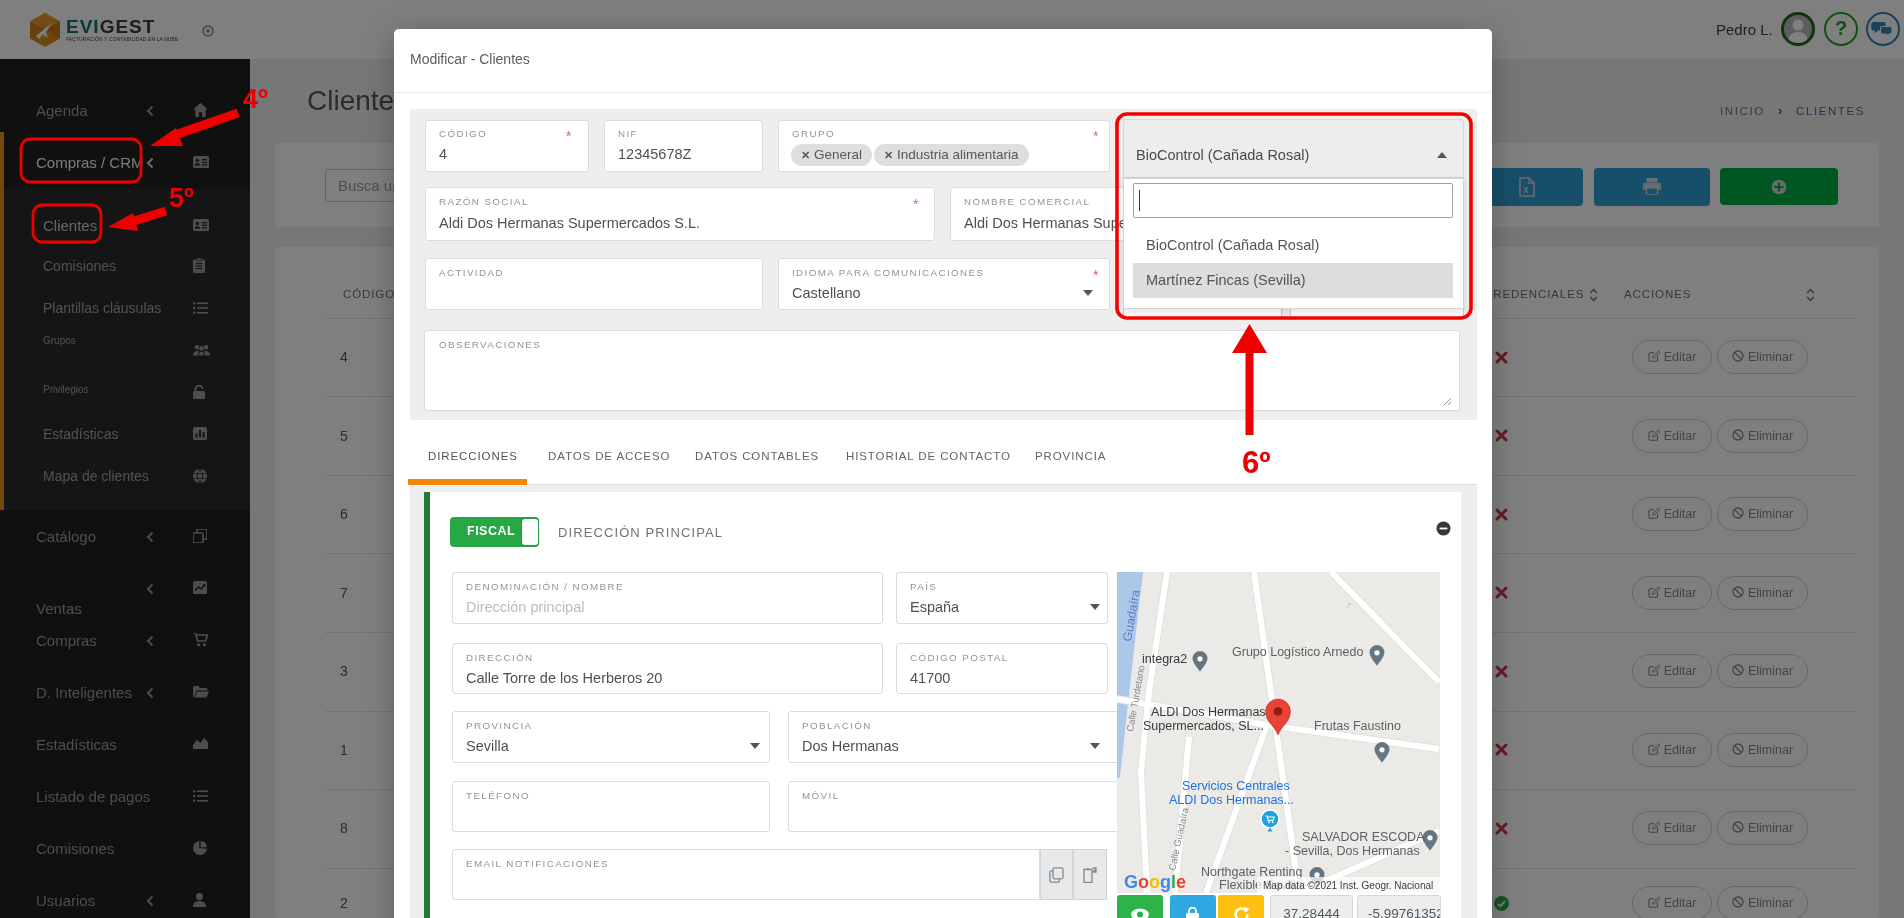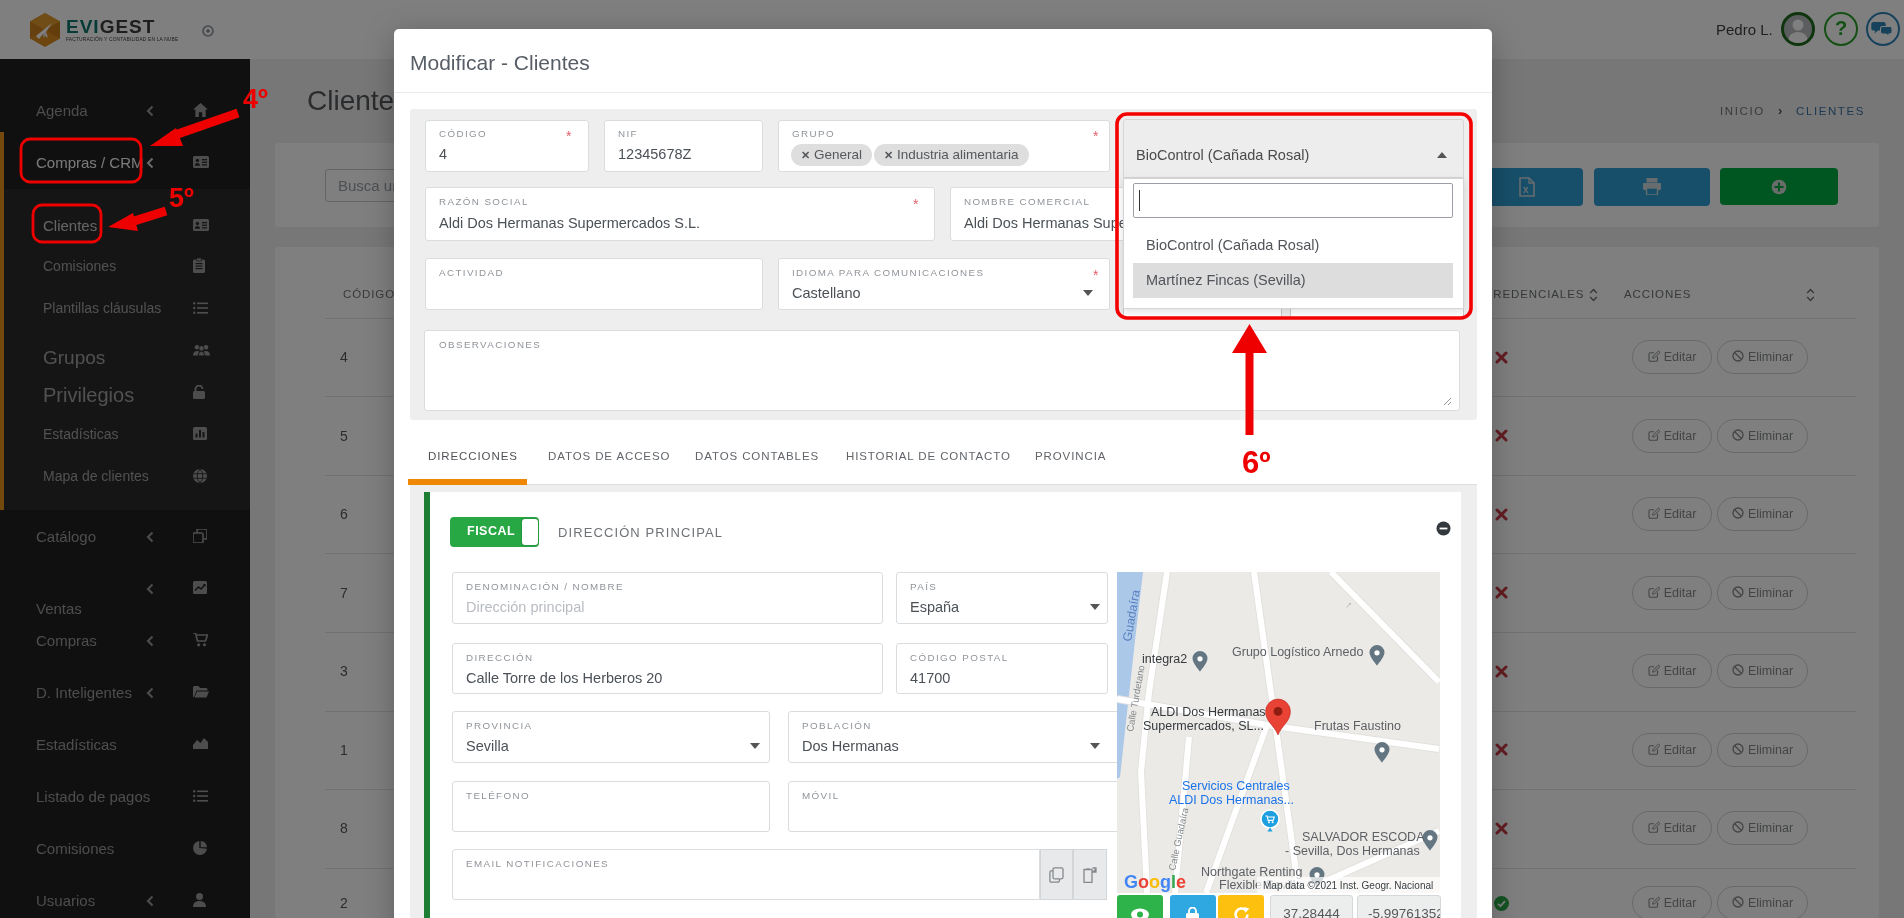--- a/index.html
+++ b/index.html
@@ -119,31 +119,31 @@
   <div class="mi sub1" style="left:43px;top:241px;font-size:14px">Plantillas cláusulas</div>
   <svg class="micon" style="top:243px" width="15" height="12" viewBox="0 0 15 12">
       <circle cx="1.2" cy="1.2" r="1.2" fill="#9a9a9a"></circle>
       <circle cx="1.2" cy="6" r="1.2" fill="#9a9a9a"></circle>
       <circle cx="1.2" cy="10.8" r="1.2" fill="#9a9a9a"></circle>
       <rect x="4" y="0.5" width="11" height="1.6" fill="#9a9a9a"></rect>
       <rect x="4" y="5.2" width="11" height="1.6" fill="#9a9a9a"></rect>
       <rect x="4" y="10" width="11" height="1.6" fill="#9a9a9a"></rect>
     </svg>
 
-  <div class="mi sub1" style="left:43px;top:288px;font-size:19px">Grupos</div>
+  <div class="mi sub1" style="left:43px;top:276px;font-size:10px">Grupos</div>
   <svg class="micon" style="top:286px" width="17" height="11" viewBox="0 0 17 11">
       <circle cx="4" cy="2.3" r="2.3" fill="#9a9a9a"></circle>
       <circle cx="13" cy="2.3" r="2.3" fill="#9a9a9a"></circle>
       <circle cx="8.5" cy="3.3" r="2.6" fill="#9a9a9a" stroke="#2b2b2b" stroke-width="0.7"></circle>
       <path d="M0 10.5 c0-3 1.8-4.5 4-4.5 1 0 1.8 .3 2.4 .8 -1 .9-1.6 2.2-1.6 3.7 z" fill="#9a9a9a"></path>
       <path d="M17 10.5 c0-3-1.8-4.5-4-4.5 -1 0-1.8 .3-2.4 .8 1 .9 1.6 2.2 1.6 3.7 z" fill="#9a9a9a"></path>
       <path d="M5.5 10.8 c0-2.8 1.3-4.2 3-4.2 s3 1.4 3 4.2 z" fill="#9a9a9a" stroke="#2b2b2b" stroke-width="0.7"></path>
     </svg>
 
-  <div class="mi sub1" style="left:43px;top:325px;font-size:20px">Privilegios</div>
+  <div class="mi sub1" style="left:43px;top:325px;font-size:10px">Privilegios</div>
   <svg class="micon" style="top:326px" width="12" height="14" viewBox="0 0 12 14">
       <rect y="6" width="12" height="8" rx="1.5" fill="#9a9a9a"></rect>
       <path d="M2.5 6 V4 a3.5 3.5 0 0 1 7 0" fill="none" stroke="#9a9a9a" stroke-width="1.8"></path>
     </svg>
 
   <div class="mi sub1" style="left:43px;top:367px;font-size:14px">Estadísticas</div>
   <svg class="micon" style="top:368px" width="14" height="13" viewBox="0 0 14 13">
       <rect width="14" height="13" rx="1.5" fill="#9a9a9a"></rect>
       <rect x="2.5" y="6.5" width="2" height="4" fill="#2b2b2b"></rect>
       <rect x="6" y="3" width="2" height="7.5" fill="#2b2b2b"></rect>
@@ -371,21 +371,21 @@
           <path d="M4.6 8.1 L5 6.4 L9.9 1.5 a0.9 0.9 0 0 1 1.3 0 l0.2 0.2 a0.9 0.9 0 0 1 0 1.3 L6.5 7.9 Z" fill="none" stroke="#86898c" stroke-width="1"></path>
         </svg>Editar</div>
   <div class="abs rbtn" style="left:1467px;top:827.0px;width:91px"><svg width="12" height="12" viewBox="0 0 12 12" style="margin:-1px 4px -1px 0">
           <circle cx="6" cy="6" r="5" fill="none" stroke="#86898c" stroke-width="1.3"></circle>
           <path d="M2.5 2.5 L9.5 9.5" stroke="#86898c" stroke-width="1.3"></path>
         </svg>Eliminar</div>
   </div>
 </div>
 <div id="backdrop"></div>
 <div id="modal">
-  <div class="abs" style="left:16px;top:22px;font-size:21px;color:#575e66">Modificar - Clientes</div>
+  <div class="abs" style="left:16px;top:22px;font-size:14px;color:#575e66">Modificar - Clientes</div>
   <div class="abs" style="left:0;top:63px;width:1098px;height:1px;background:#e9ecef"></div>
 
   <div class="abs" style="left:15.5px;top:80px;width:1067px;height:311px;background:#eeeeee;border-radius:3px"></div>
 
   <div class="mfield" style="left:31px;top:91px;width:164px;height:52px"></div>
   <div class="mlabel" style="left:45px;top:99px">CÓDIGO</div>
   <div class="ast" style="left:172px;top:99px">*</div>
   <div class="mval" style="left:45px;top:117px">4</div>
   <div class="mfield" style="left:210px;top:91px;width:159px;height:52px"></div>
   <div class="mlabel" style="left:224px;top:99px">NIF</div>

